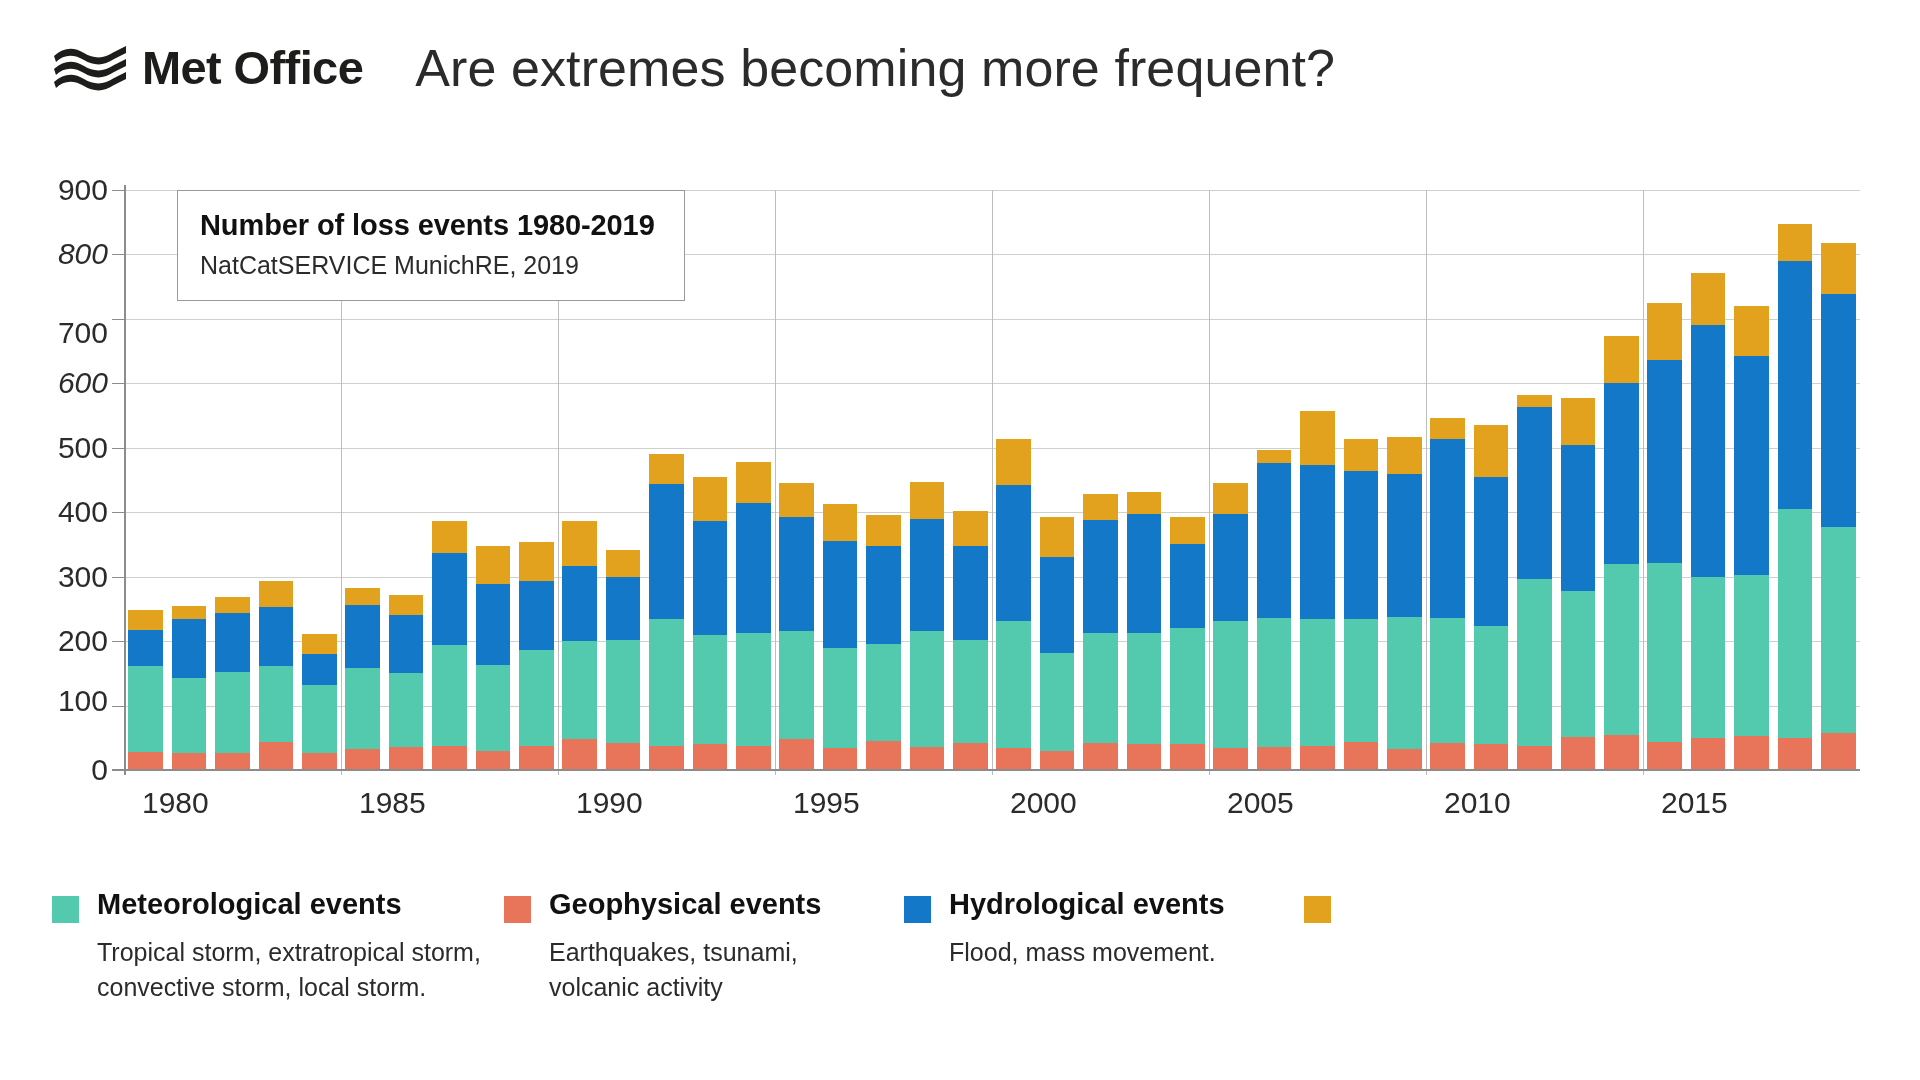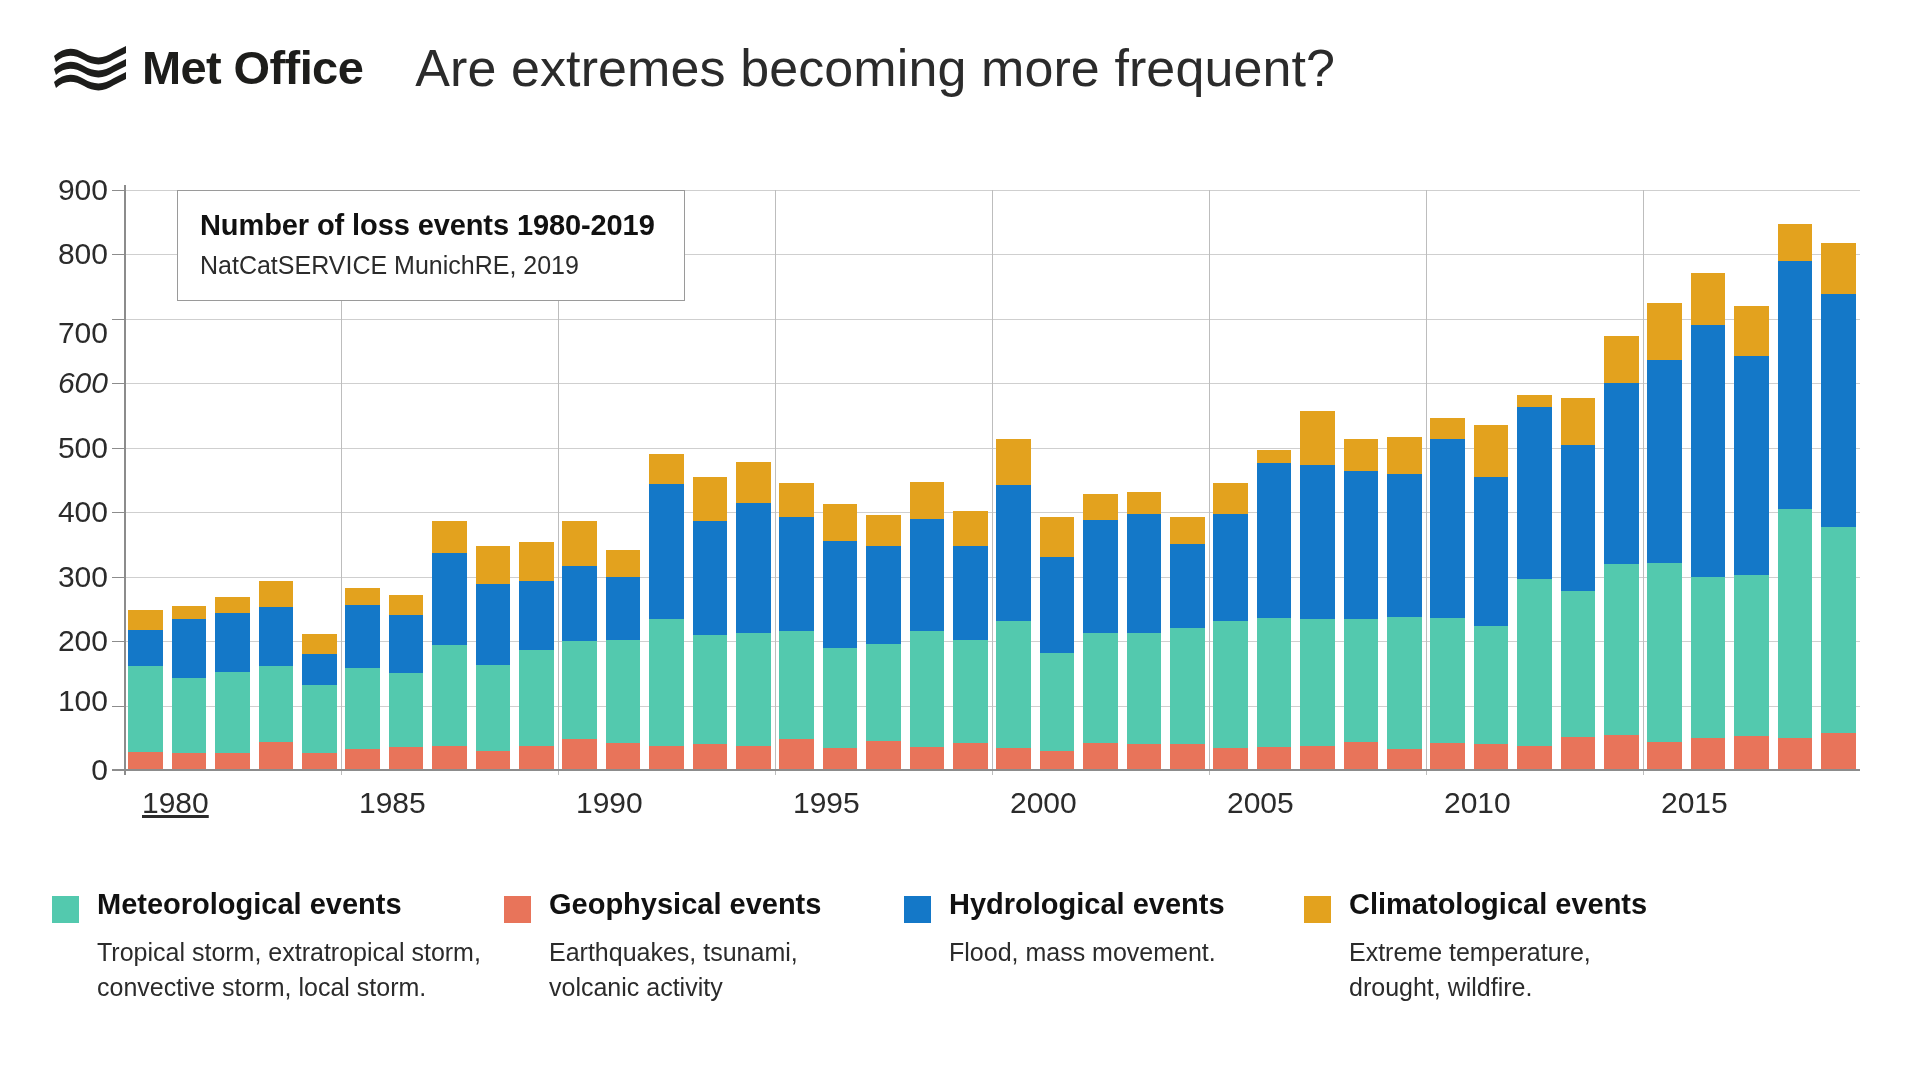--- a/index.html
+++ b/index.html
@@ -473,25 +473,25 @@
     <div class="ytick-label" style="top: 441.667px; left: 36px; width: 72px;">300</div>
     <div class="ytick-mark" style="top: 441.667px; left: 112px;"></div>
     <div class="ytick-label" style="top: 377.222px; left: 36px; width: 72px;">400</div>
     <div class="ytick-mark" style="top: 377.222px; left: 112px;"></div>
     <div class="ytick-label" style="top: 312.778px; left: 36px; width: 72px;">500</div>
     <div class="ytick-mark" style="top: 312.778px; left: 112px;"></div>
     <div class="ytick-label" style="top: 248.333px; left: 36px; width: 72px; font-style: italic;">600</div>
     <div class="ytick-mark" style="top: 248.333px; left: 112px;"></div>
     <div class="ytick-label" style="top: 183.889px; left: 36px; width: 72px; margin-top: 14px;">700</div>
     <div class="ytick-mark" style="top: 183.889px; left: 112px;"></div>
-    <div class="ytick-label" style="top: 119.444px; left: 36px; width: 72px;">800</div>
+    <div class="ytick-label" style="top: 119.444px; left: 36px; width: 72px; font-style: italic;">800</div>
     <div class="ytick-mark" style="top: 119.444px; left: 112px;"></div>
     <div class="ytick-label" style="top: 55px; left: 36px; width: 72px;">900</div>
     <div class="ytick-mark" style="top: 55px; left: 112px;"></div>
-    <div class="xtick-label" style="left: 142px; top: 651px; text-decoration: underline;">1980</div>
+    <div class="xtick-label" style="left: 142px; top: 651px;">1980</div>
     <div class="xtick-label" style="left: 359px; top: 651px;">1985</div>
     <div class="xtick-label" style="left: 576px; top: 651px;">1990</div>
     <div class="xtick-label" style="left: 793px; top: 651px;">1995</div>
     <div class="xtick-label" style="left: 1010px; top: 651px;">2000</div>
     <div class="xtick-label" style="left: 1227px; top: 651px;">2005</div>
     <div class="xtick-label" style="left: 1444px; top: 651px;">2010</div>
     <div class="xtick-label" style="left: 1661px; top: 651px;">2015</div>
   </div>
 
 <div id="annotation">
@@ -518,19 +518,14 @@
     </div>
     <div class="legend-item" style="width: 400px;">
       <div class="legend-swatch" style="background: rgb(20, 120, 200);"></div>
       <div>
         <div class="legend-title">Hydrological events</div>
         <div class="legend-desc">Flood, mass movement.</div>
       </div>
     </div>
     <div class="legend-item" style="width: 400px;">
       <div class="legend-swatch" style="background: rgb(227, 162, 30);"></div>
-      <div>
-        <div class="legend-title">Climatological events</div>
-        <div class="legend-desc">Extreme temperature,
-drought, wildfire.</div>
-      </div>
     </div>
   </div>
 
 </body></html>

